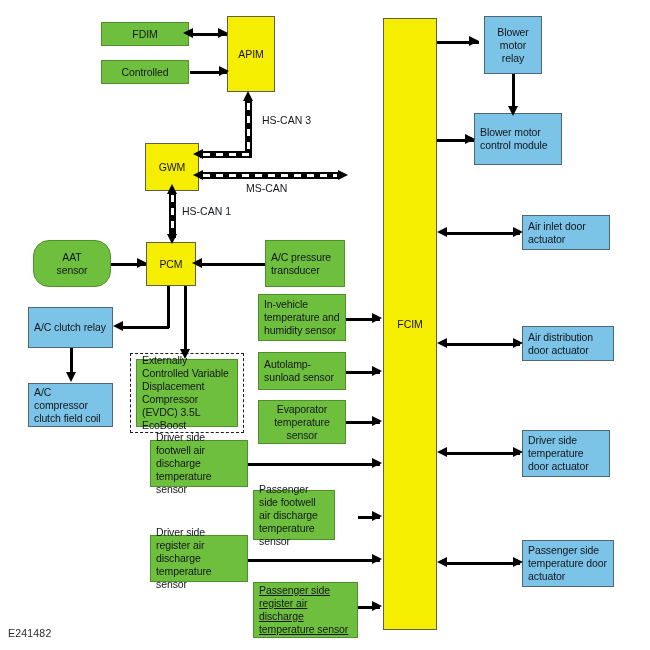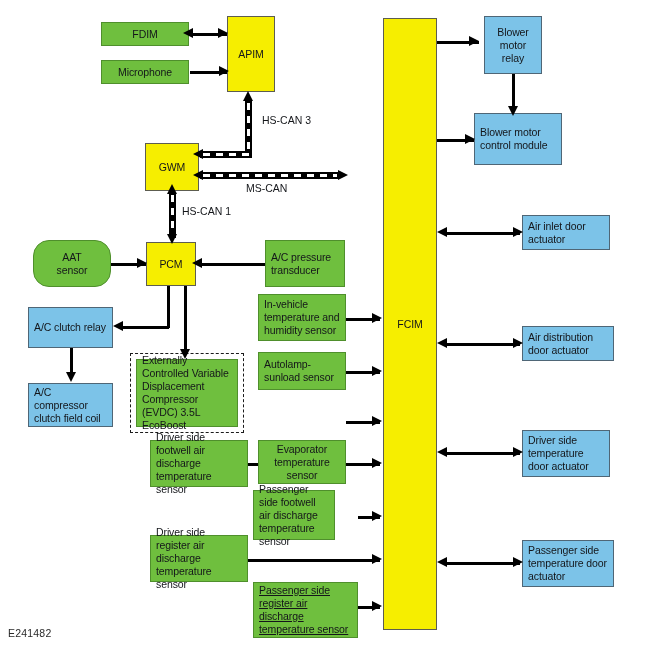--- a/index.html
+++ b/index.html
@@ -222,21 +222,21 @@
 
   <div class="ln hln" style="left:444px; top:562px; width:76px;"></div>
   <div class="ah ah-l" style="left:437px; top:557px;"></div>
   <div class="ah ah-r" style="left:513px; top:557px;"></div>
 
   <div class="node green center" style="left:101px; top:22px; width:88px; height:24px;">
     <span>FDIM</span>
   </div>
 
   <div class="node green center" style="left:101px; top:60px; width:88px; height:24px;">
-    <span>Microphone</span>
+    <span>Controlled</span>
   </div>
 
   <div class="node yellow center" style="left:227px; top:16px; width:48px; height:76px;">
     <span>APIM</span>
   </div>
 
   <div class="node yellow center" style="left:145px; top:143px; width:54px; height:48px;">
     <span>GWM</span>
   </div>
 
@@ -273,21 +273,21 @@
   </div>
 
   <div class="node green pad left" style="left:258px; top:294px; width:88px; height:47px;">
     <span>In-vehicle temperature and humidity sensor</span>
   </div>
 
   <div class="node green pad left" style="left:258px; top:352px; width:88px; height:38px;">
     <span>Autolamp-sunload sensor</span>
   </div>
 
-  <div class="node green pad left" style="left:258px; top:400px; width:88px; height:44px;margin-top:40px;">
+  <div class="node green pad left" style="left:258px; top:400px; width:88px; height:44px;">
     <span style="text-align:center;">Evaporator temperature sensor</span>
   </div>
 
   <div class="node green pad left" style="left:150px; top:440px; width:98px; height:47px;">
     <span>Driver side footwell air discharge temperature sensor</span>
   </div>
 
   <div class="node green pad left" style="left:253px; top:490px; width:82px; height:50px;">
     <span>Passenger side footwell air discharge temperature sensor</span>
   </div>

